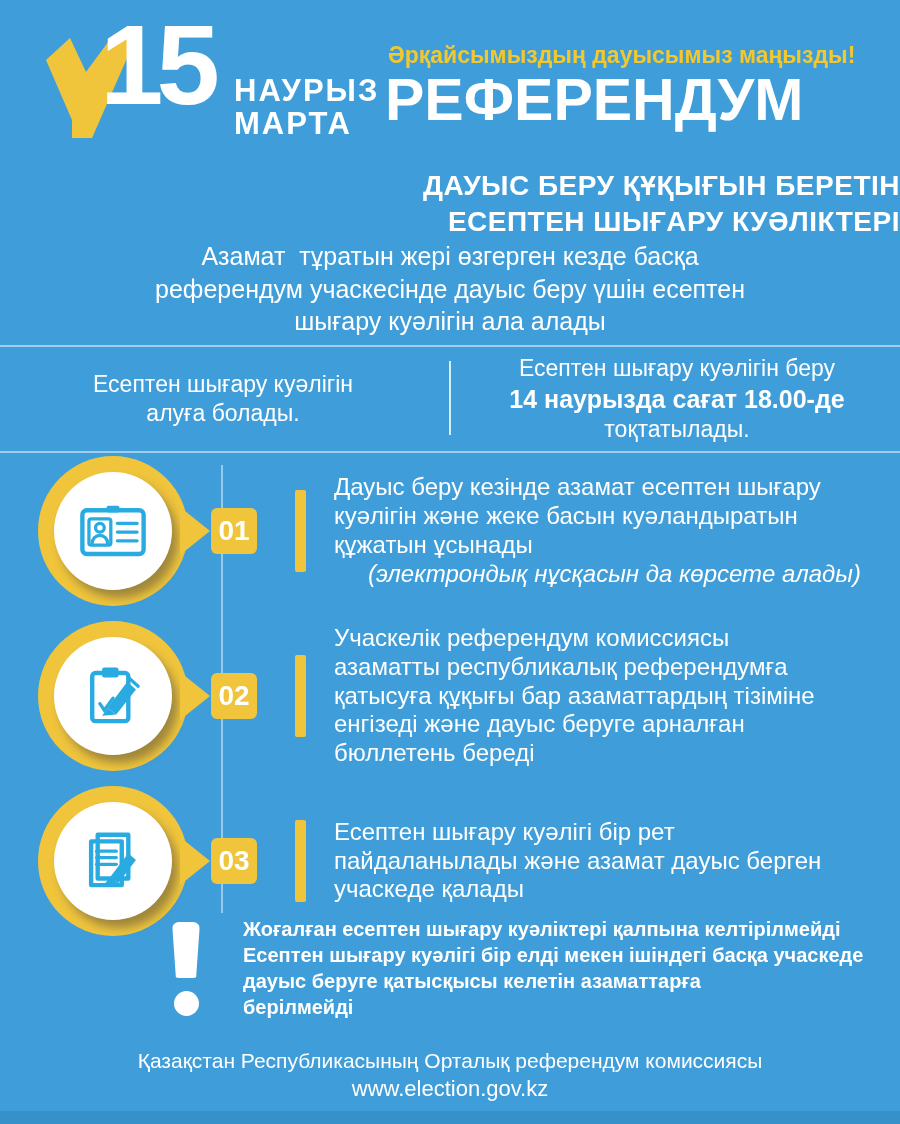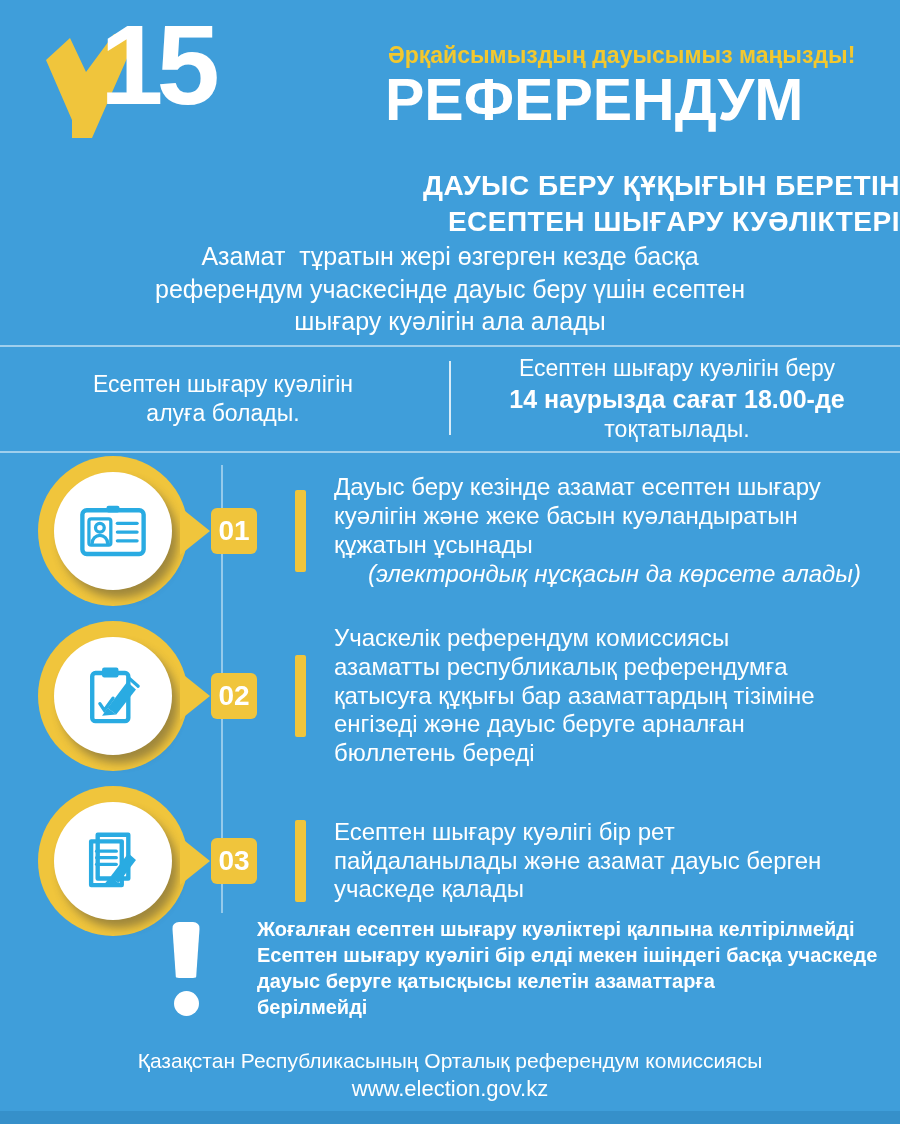--- a/index.html
+++ b/index.html
@@ -86,21 +86,21 @@
   }
   .yellow-bar{
     width:11px;height:82px;background:#F0C53C;border-radius:2px;flex:0 0 auto;
   }
   .step-text{
     margin-left:28px;width:590px;font-size:24px;line-height:1.2;color:#fff;
     white-space:pre-wrap;
   }
   .step-note{font-style:italic;margin-left:34px;}
   
-  .warning{position:absolute;left:165px;top:916px;display:flex;gap:14px;}
+  .warning{position:absolute;left:165px;top:916px;display:flex;}
   .excl{width:42px;display:flex;flex-direction:column;align-items:center;flex:0 0 auto;margin-top:6px;}
   .excl-bar{width:28px;height:56px;background:#fff;border-radius:7px;
     clip-path:polygon(0 0,100% 0,86% 100%,14% 100%);}
   .excl-dot{width:25px;height:25px;border-radius:50%;background:#fff;margin-top:13px;}
   .warning-text{
     margin-left:36px;width:640px;font-size:20px;font-weight:700;line-height:1.3;
     white-space:pre-wrap;
   }
   
   .footer{position:absolute;left:0;top:1048px;width:900px;text-align:center;
@@ -113,20 +113,22 @@
 </style>
 </head>
 <body>
 
 <div class="poster">
 
   <svg class="logo-check" viewBox="0 0 88 110">
     <polygon points="6,32 30,10 46,44 74,6 88,6 88,28 52,110 32,110 32,92" fill="#F0C53C"></polygon>
   </svg>
   <div class="big-day">15</div>
+  <div class="month-block">НАУРЫЗ
+МАРТА</div>
   <div class="tagline">Әрқайсымыздың дауысымыз маңызды!</div>
   <div class="ref-title">РЕФЕРЕНДУМ</div>
 
   <div class="intro-heading">ДАУЫС БЕРУ ҚҰҚЫҒЫН БЕРЕТІН
 ЕСЕПТЕН ШЫҒАРУ КУӘЛІКТЕРІ</div>
   <div class="intro-desc">Азамат  тұратын жері өзгерген кезде басқа
 референдум учаскесінде дауыс беру үшін есептен
 шығару куәлігін ала алады</div>
 
   <div class="info-band">

